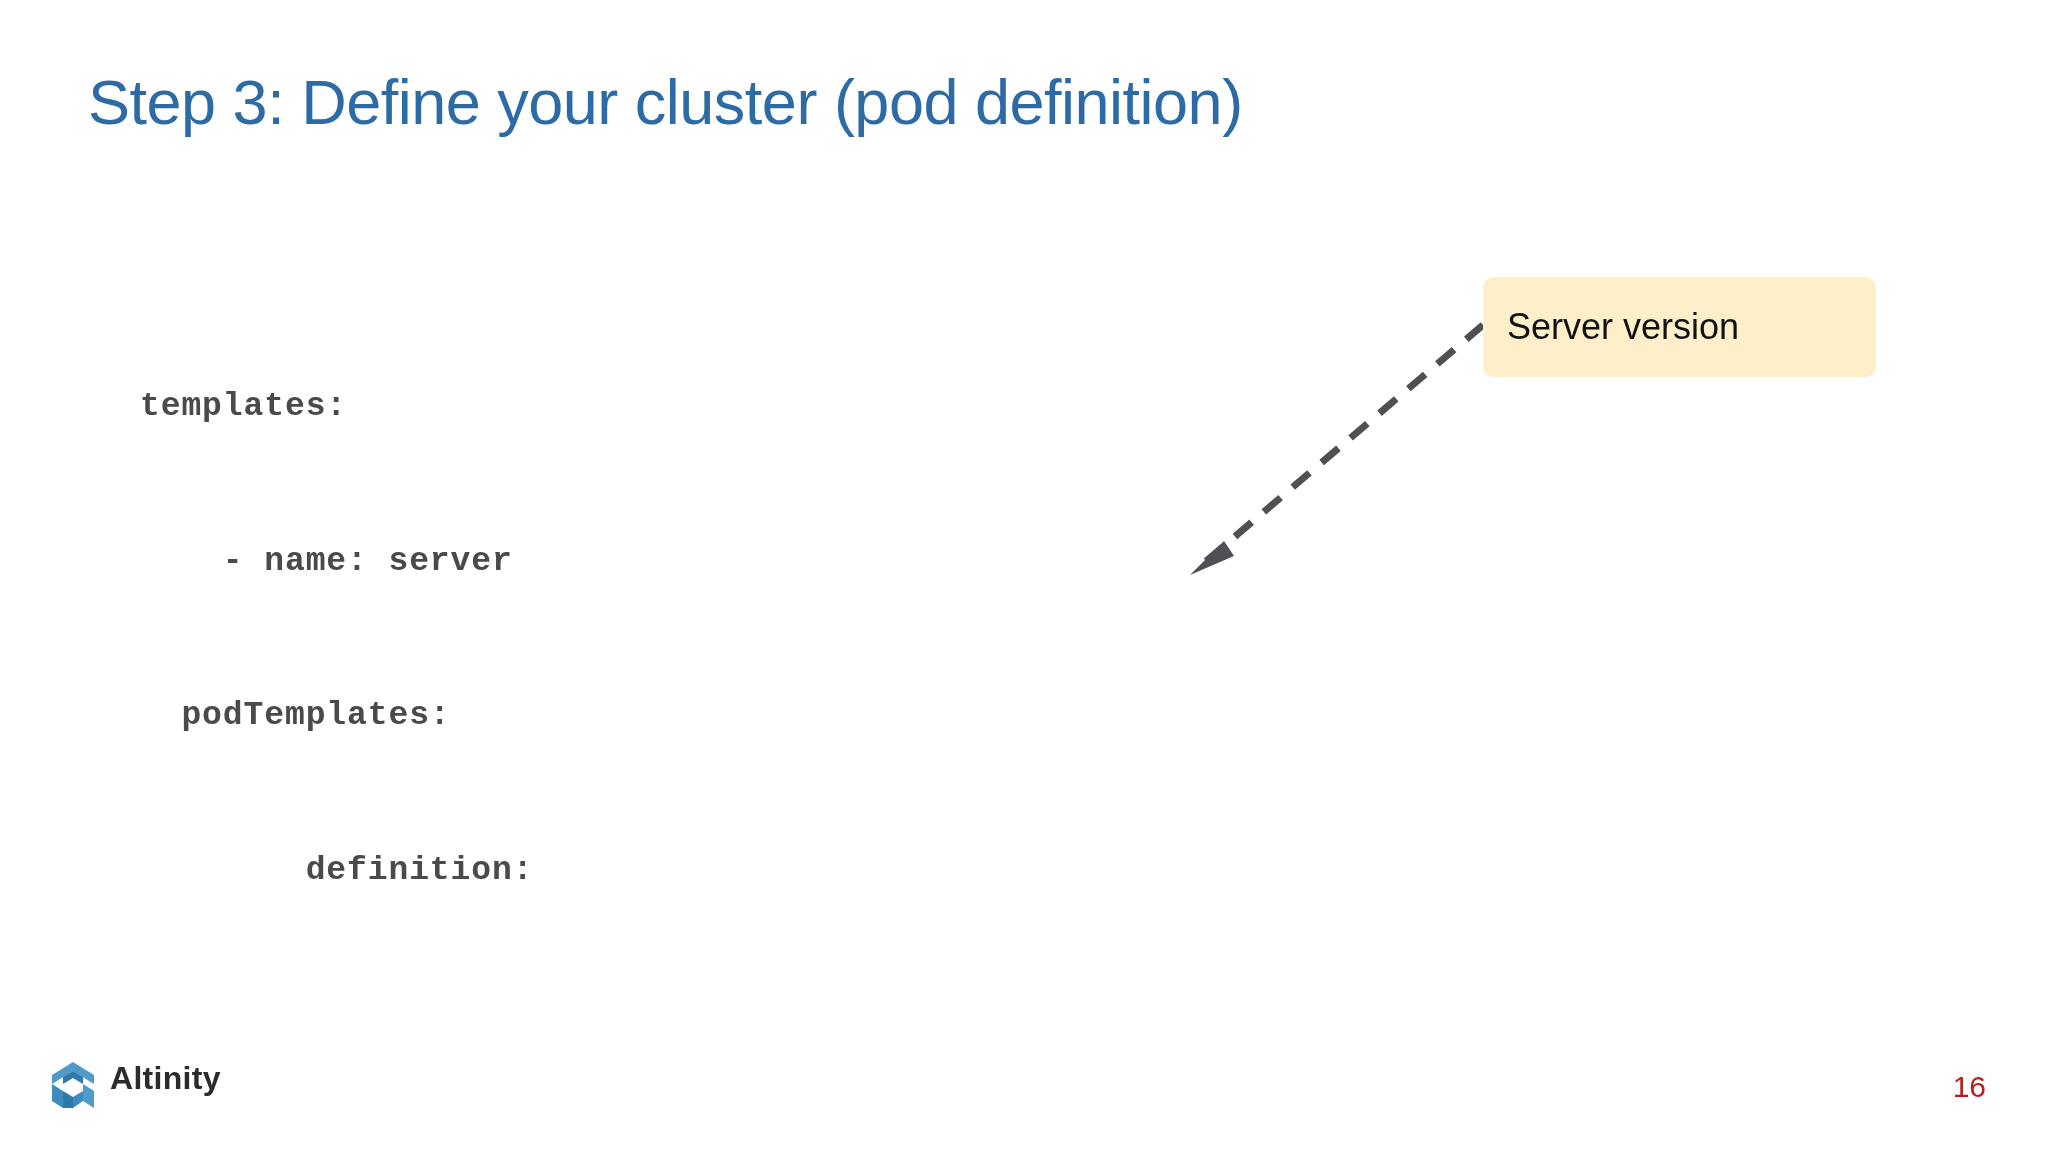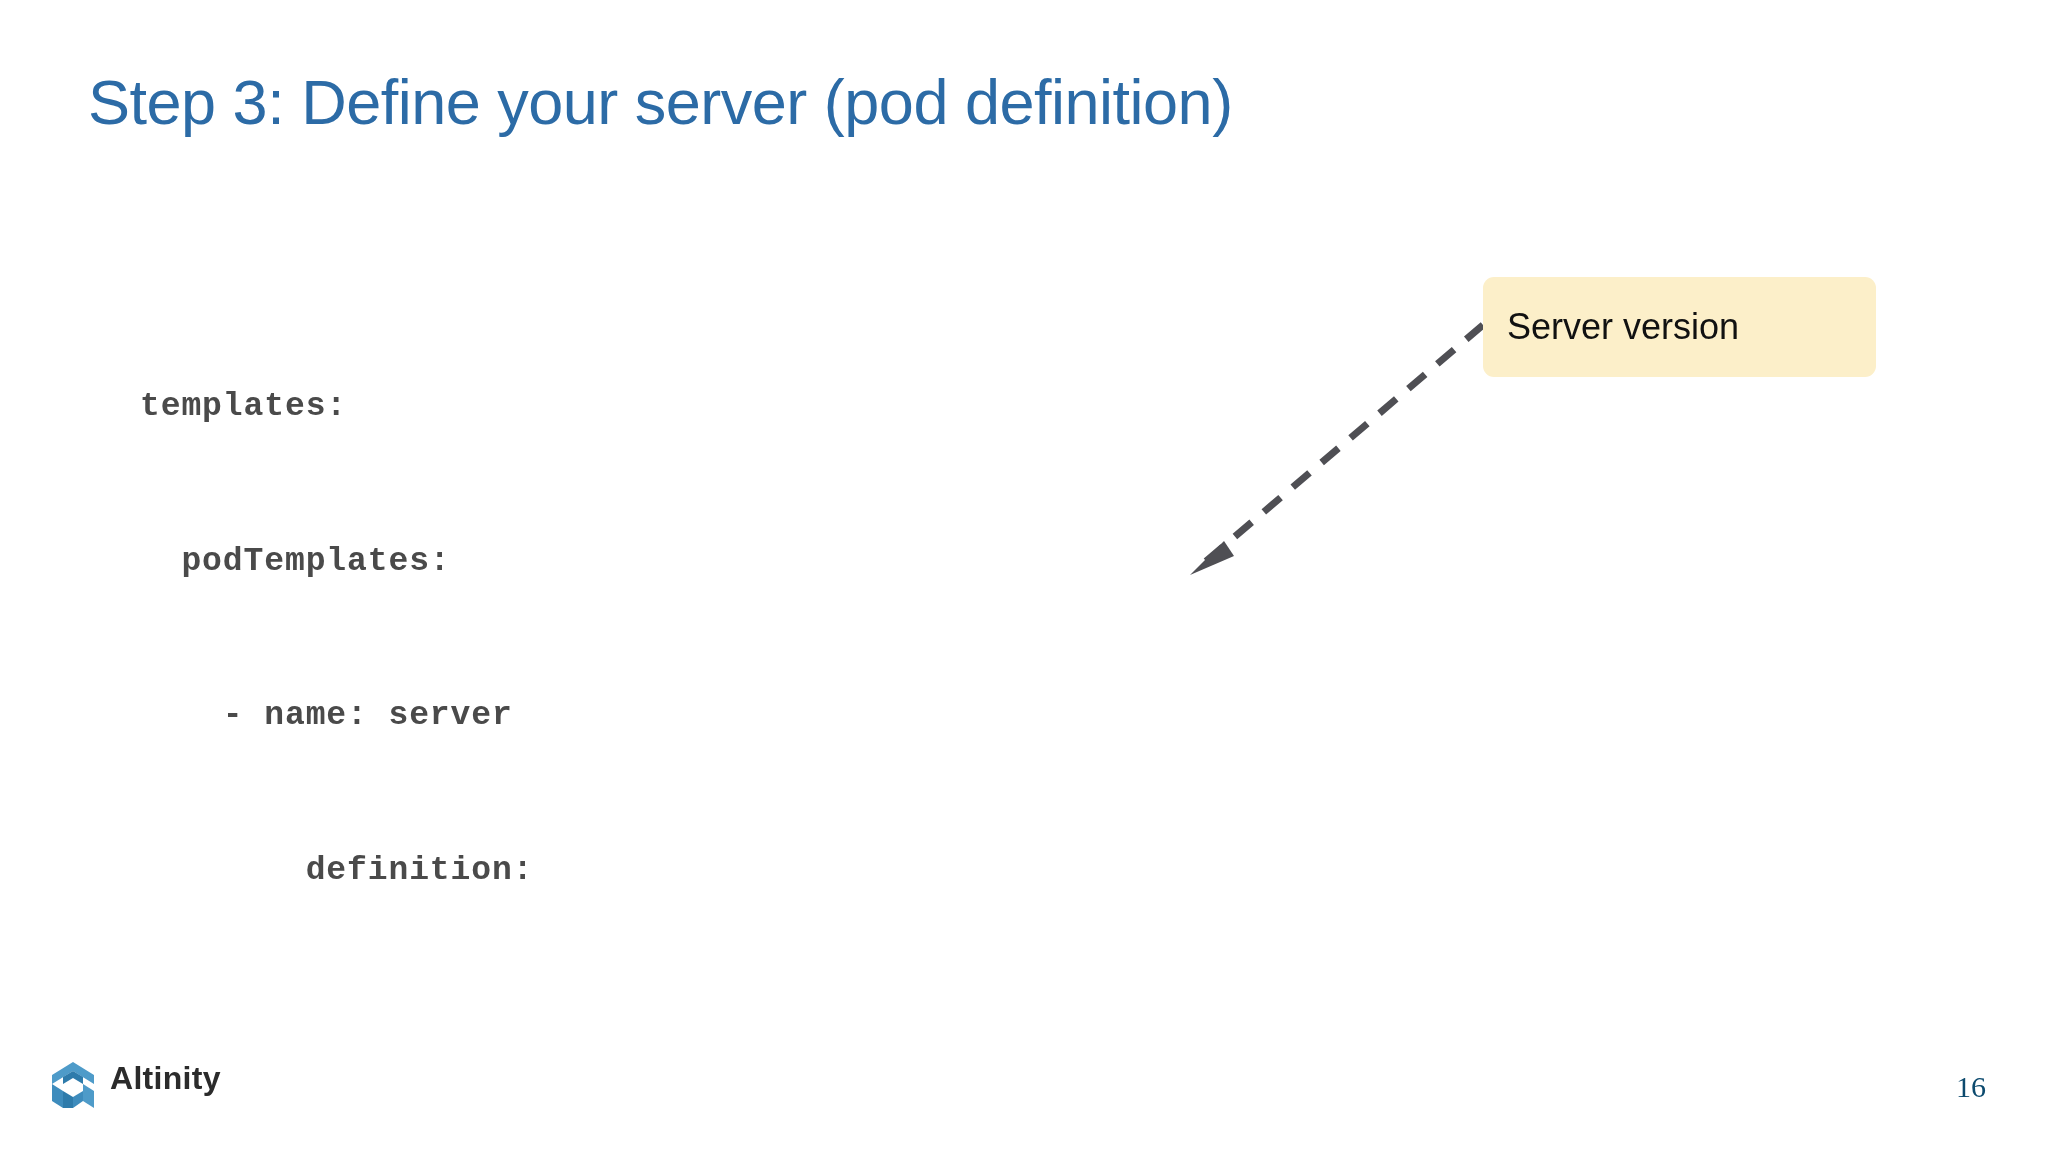--- a/index.html
+++ b/index.html
@@ -99,37 +99,37 @@
     font-family: "Liberation Sans", sans-serif;
     font-size: 32px;
     font-weight: 700;
     color: #2B2B2B;
     letter-spacing: 0.3px;
   }
   #page-number {
     position: absolute;
     right: 62px;
     top: 1070px;
-    font-family: Liberation Serif, serif;
+    font-family: Liberation Sans, sans-serif;
     font-size: 30px;
     font-weight: 400;
-    color: #0c4a6e;
+    color: #b91c1c;
   }
 </style>
 </head>
 <body>
 
 <div id="slide">
 
-  <div id="slide-title">Step 3: Define your server (pod definition)</div>
+  <div id="slide-title">Step 3: Define your cluster (pod definition)</div>
 
   <div id="code-block">
     <span class="code-line">templates:</span>
+    <span class="code-line">    - name: server</span>
     <span class="code-line">  podTemplates:</span>
-    <span class="code-line">    - name: server</span>
     <span class="code-line">        definition:</span>
     
     
   </div>
 
   <svg id="callout-arrow" viewBox="0 0 400 360">
     <line x1="333" y1="65" x2="55" y2="302" stroke="#4F4F54" stroke-width="7" stroke-dasharray="22 16" stroke-linecap="butt"></line>
     <polygon points="40,315 84,296 74,281" fill="#4F4F54"></polygon>
   </svg>
 

